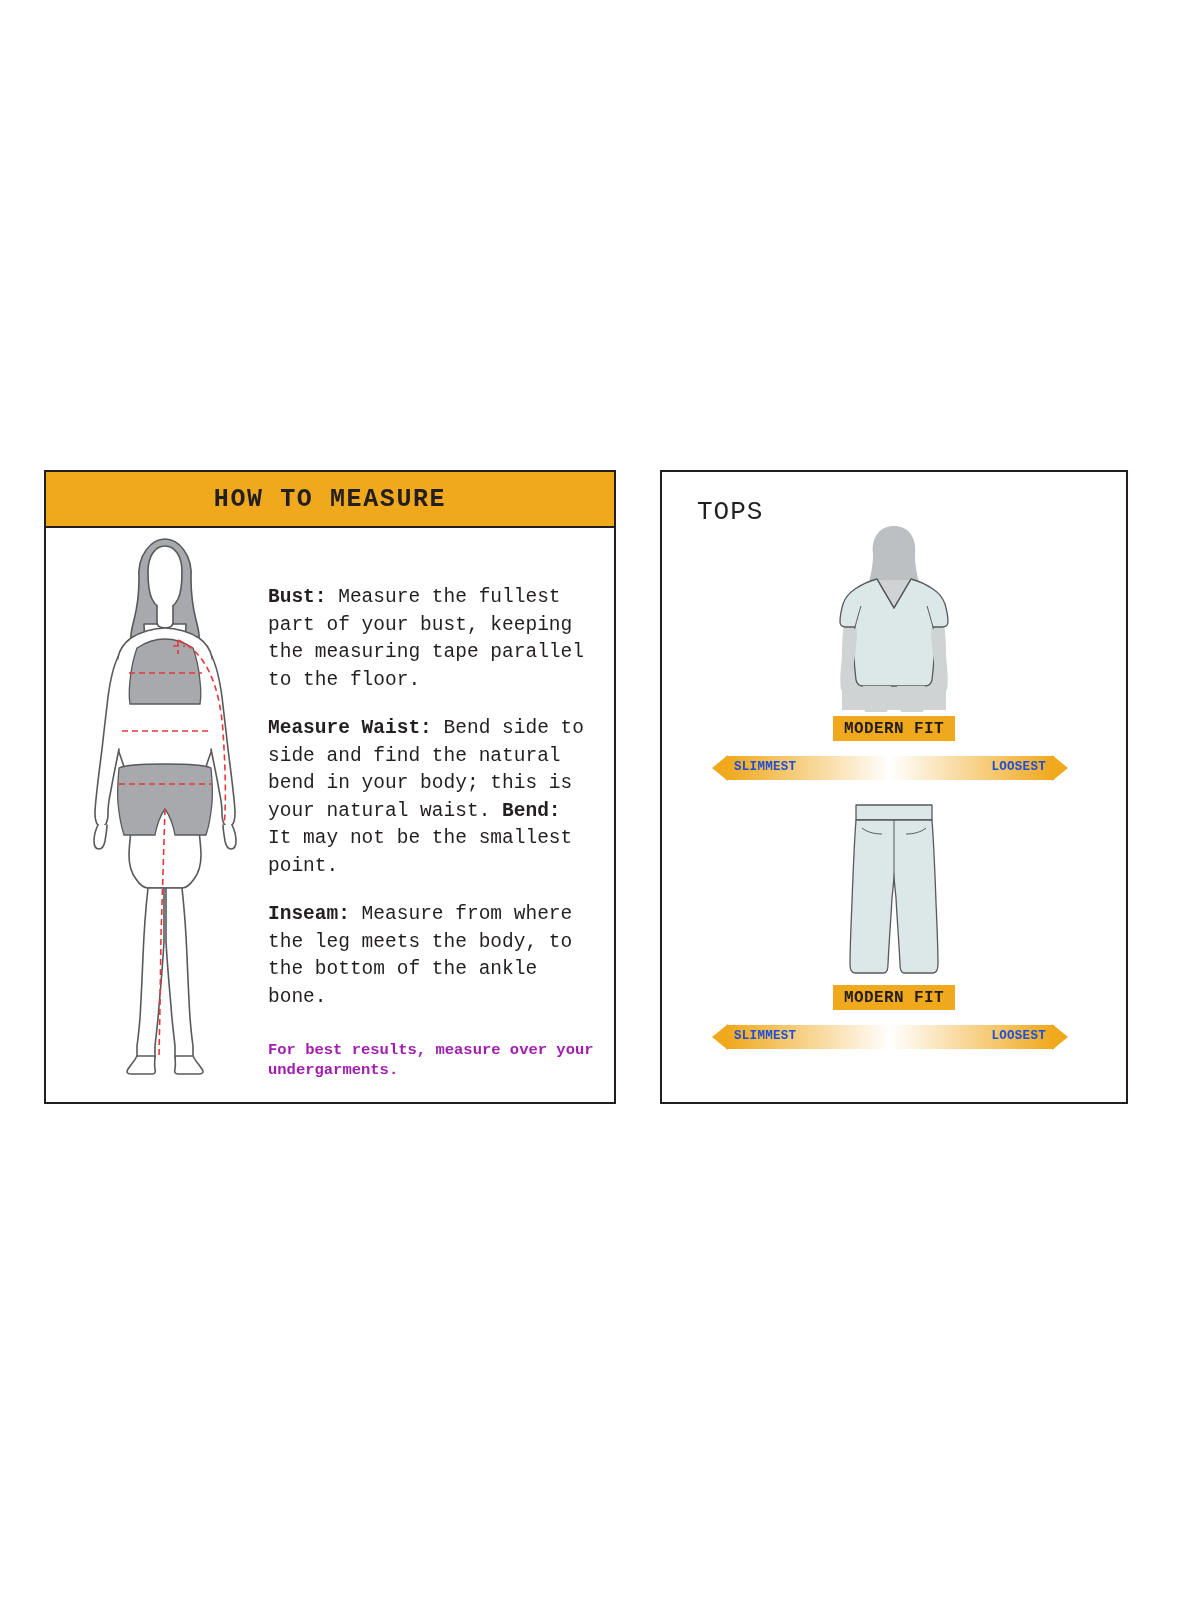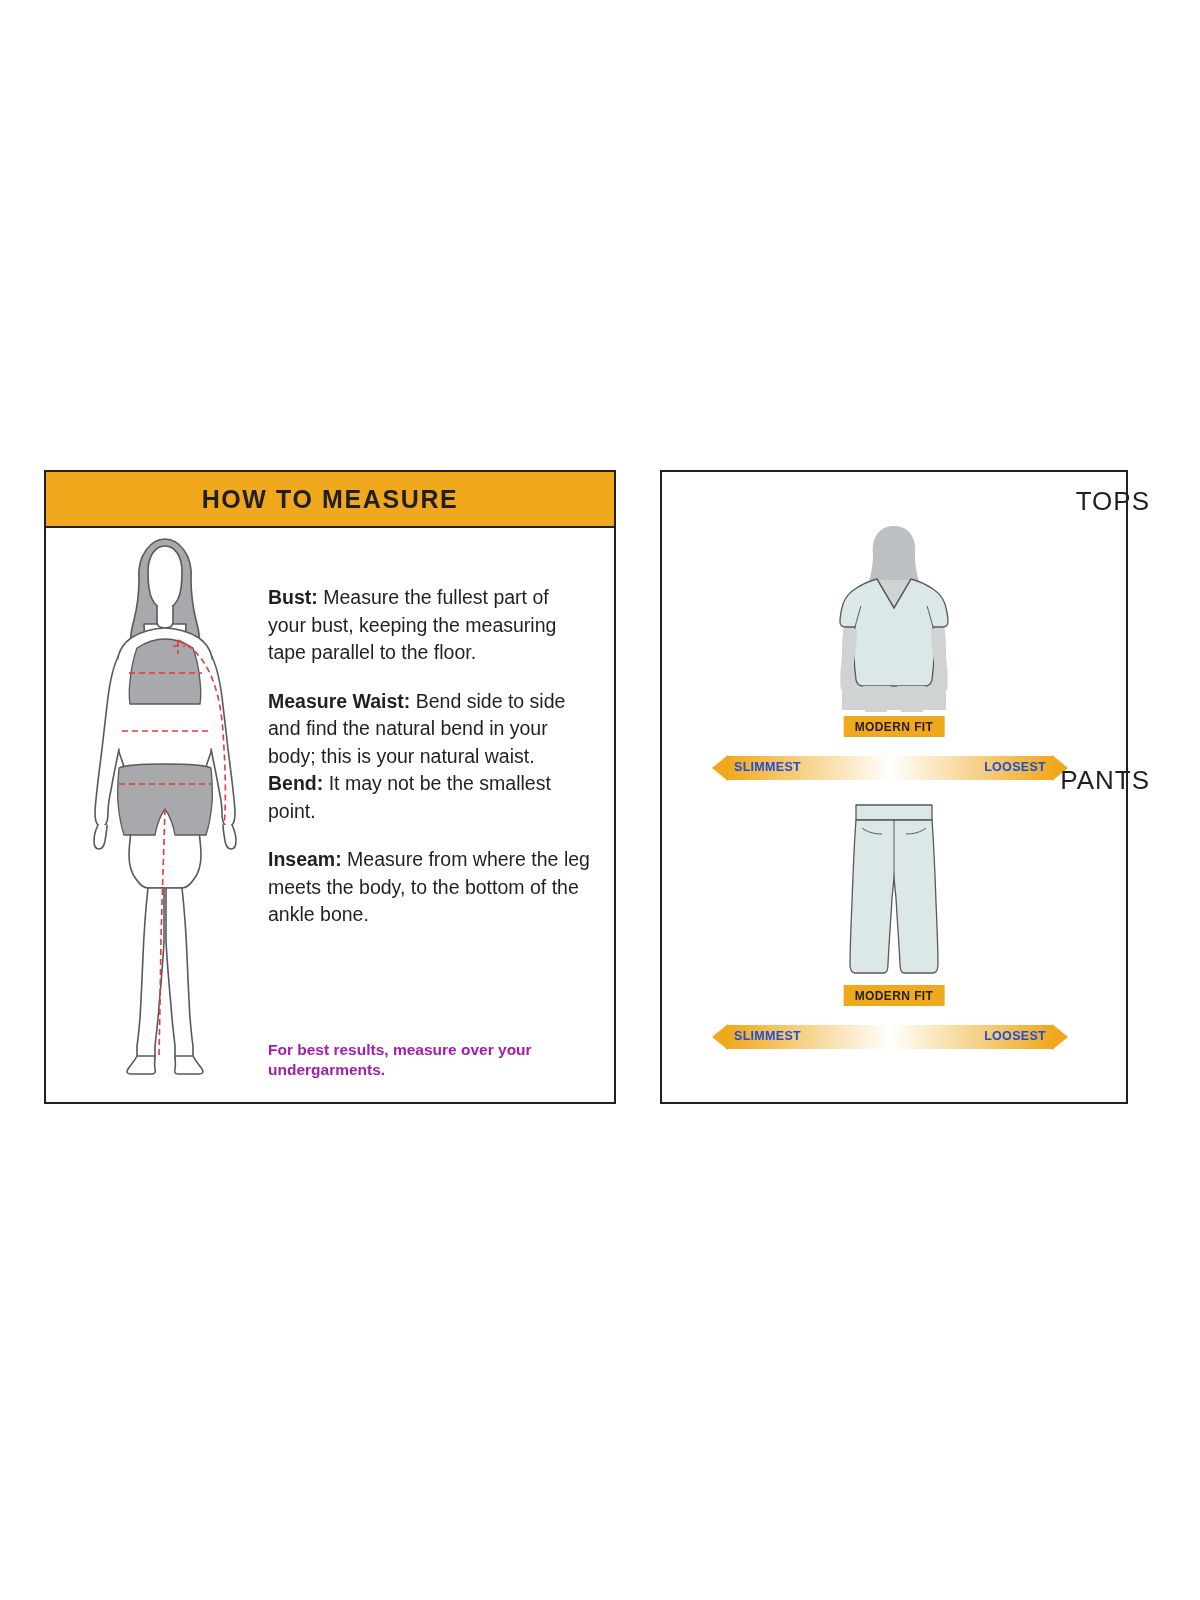--- a/index.html
+++ b/index.html
@@ -12,21 +12,21 @@
     height: 1600px;
     position: relative;
     font-family: "Liberation Sans", sans-serif;
     color: #231f20;
     overflow: hidden;
   }
 
   .page {
     position: absolute;
     left: 0; top: 0;
-    width: 1200px; height: 1600px;
+    width: 1200px; height: 1600px; font-family: Liberation Mono, monospace;
   }
 
   
   .panel {
     position: absolute;
     background: #ffffff;
     border: 2px solid #231f20;
     box-sizing: border-box;
   }
   #panel-measure {
@@ -96,47 +96,47 @@
     bottom: 22px;
     width: 330px;
     font-size: 15.5px;
     font-weight: bold;
     line-height: 20px;
     color: #a21caf;
   }
 
   
   .fits-section-title {
-    text-align: right;
+    text-align: left;
     font-size: 26px;
     letter-spacing: 1px;
     color: #231f20;
     font-weight: normal;
-    margin: 0;
+    margin: 11px;
     padding-left: 24px;
   }
   #tops-title { position: absolute; left: 0; top: 14px; width: 100%; }
   #pants-title { position: absolute; left: 0; top: 293px; width: 100%; }
 
   .garment {
     position: absolute;
     left: 50%;
     transform: translateX(-50%);
   }
   #top-garment { top: 52px; }
   #pants-garment { top: 330px; }
 
   
   .fit-chip {
     position: absolute;
     left: 50%;
     transform: translateX(-50%);
     background: #f0a81c;
     color: #231f20;
-    font-size: 12px;
+    font-size: 16px;
     font-weight: bold;
     letter-spacing: 0.4px;
     padding: 4px 11px 3px 11px;
     white-space: nowrap;
   }
   #top-chip { top: 244px; }
   #pants-chip { top: 513px; }
 
   
   .scale {
@@ -331,21 +331,20 @@
             </linearGradient>
           </defs>
           <polygon points="0,15 16,2 16,28" fill="#f0a81c"></polygon>
           <polygon points="356,15 340,2 340,28" fill="#f0a81c"></polygon>
           <rect x="14" y="3" width="328" height="24" fill="url(#gradTop)"></rect>
         </svg>
         <span class="scale-label left">SLIMMEST</span>
         <span class="scale-label right">LOOSEST</span>
       </div>
 
-      <h2 class="fits-section-title" id="pants-title">PANTS</h2>
 
       <div class="garment" id="pants-garment">
         <svg width="120" height="180" viewBox="0 0 120 180" xmlns="http://www.w3.org/2000/svg">
           <g fill="#dce8e8" stroke="#58595b" stroke-width="1.3" stroke-linejoin="round">
 
             <rect x="22" y="3" width="76" height="15"></rect>
 
             <path d="M22 18
                      C20 44 19 72 18 100
                      C17 124 16 146 16 162

